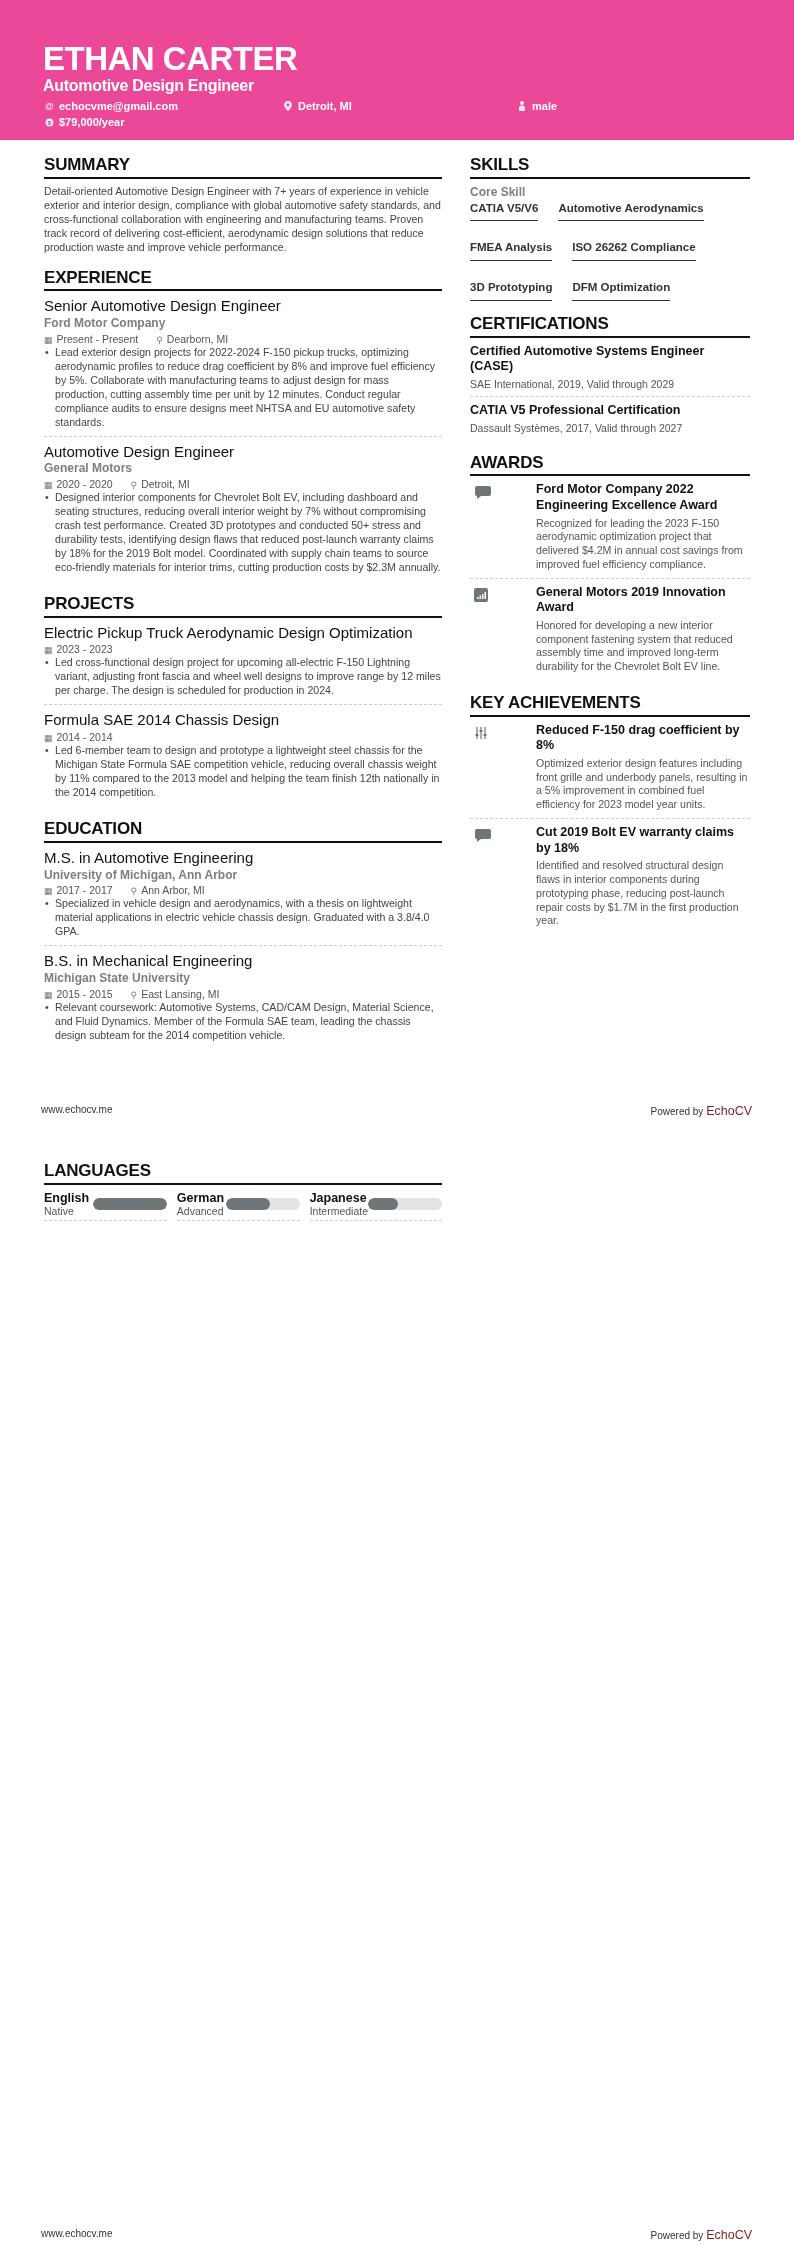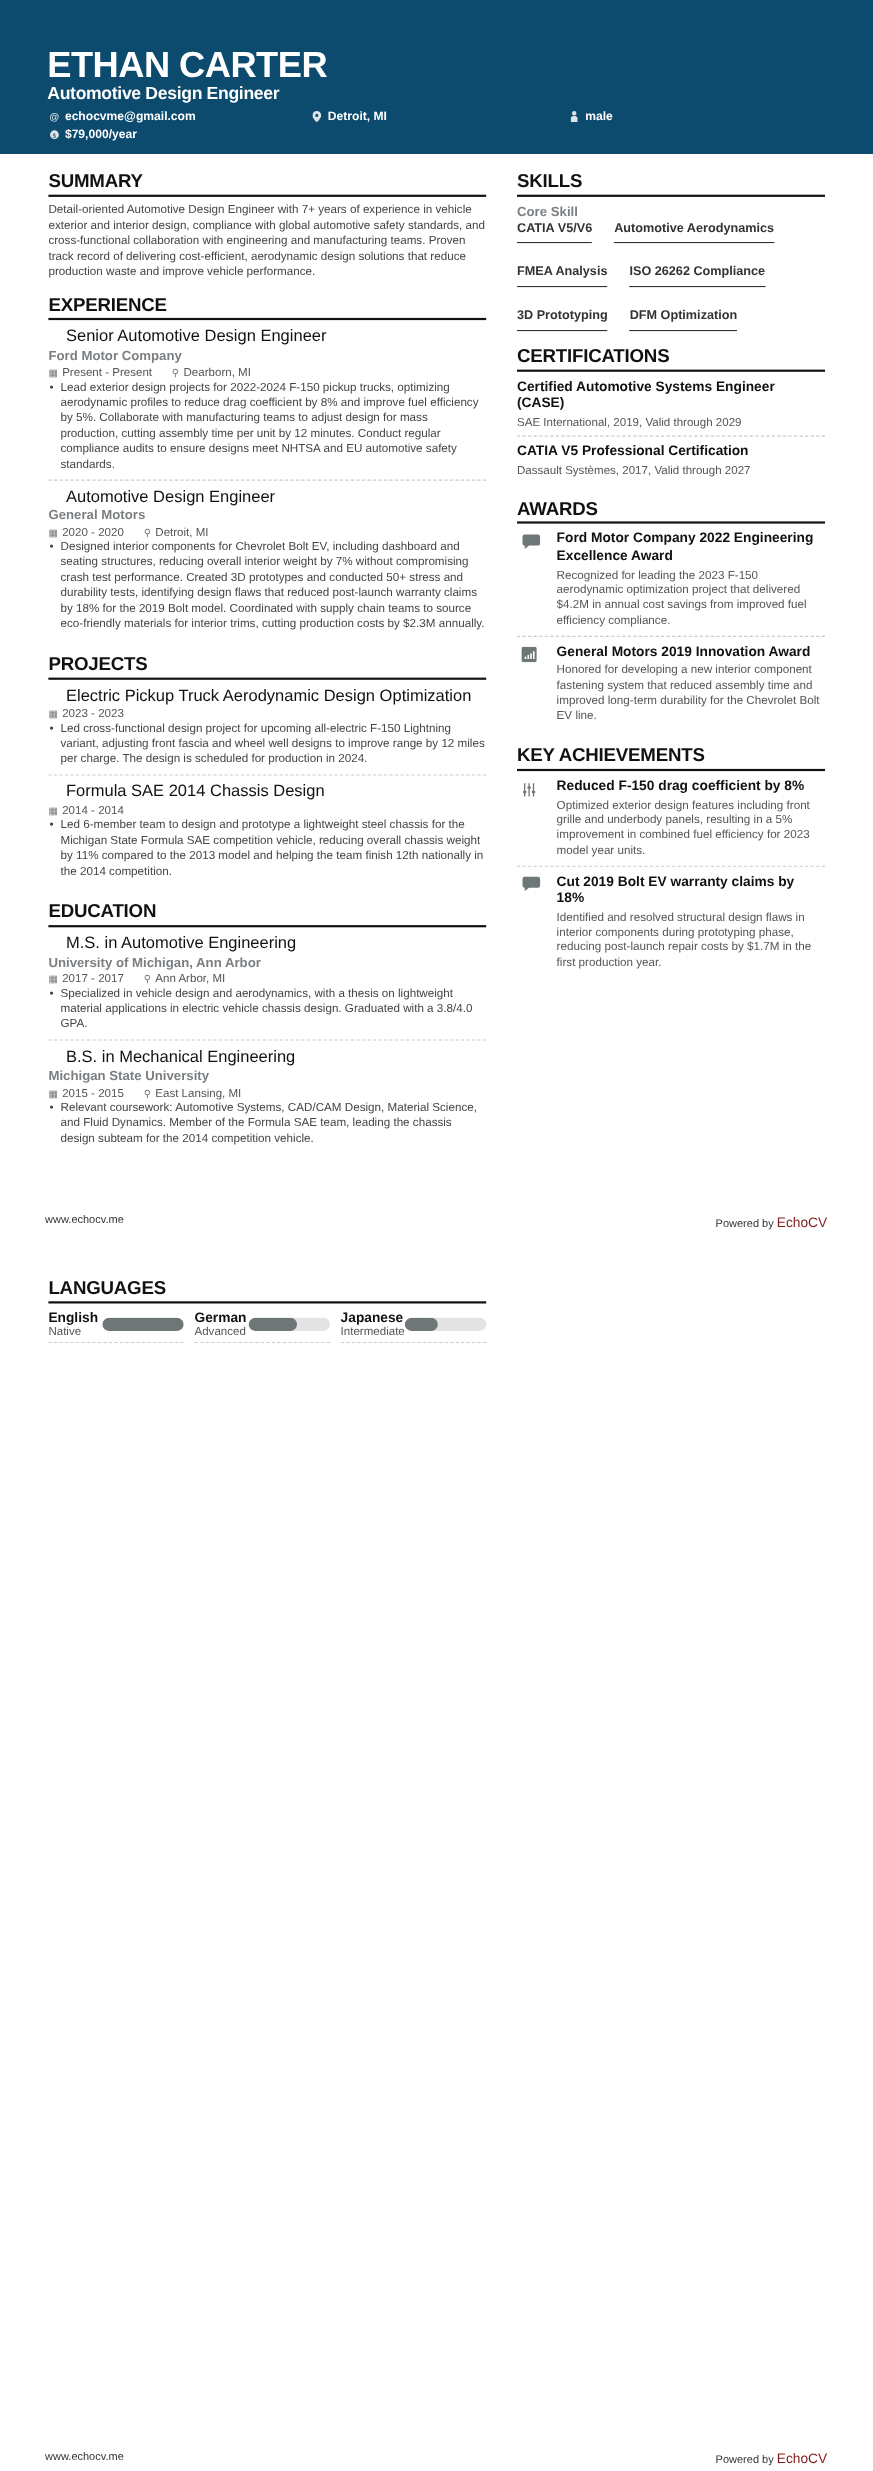--- a/index.html
+++ b/index.html
@@ -1,42 +1,42 @@
 <!DOCTYPE html>
 <html><head>
 <meta charset="utf-8">
 <style>
   * { box-sizing: border-box; margin: 0; padding: 0; }
   body { width: 794px; height: 2246px; background: #ffffff; font-family: "Liberation Sans", sans-serif; color: #222; position: relative; overflow: hidden; }
-  .header { position: absolute; left: 0; top: 0; width: 794px; height: 140px; background: #0c4a6e; color: #fff; }
+  .header { position: absolute; left: 0; top: 0; width: 794px; height: 140px; background: #ec4899; color: #fff; }
   .name { position: absolute; left: 43px; top: 42px; font-size: 33px; font-weight: bold; letter-spacing: -0.5px; line-height: 1; }
   .role { position: absolute; left: 43px; top: 77px; font-size: 16px; font-weight: bold; letter-spacing: -0.3px; }
   .contact { position: absolute; font-size: 11px; font-weight: bold; display: flex; align-items: center; gap: 6px; }
   .contact .ic { font-size: 9px; opacity: .85; width: 8px; text-align: center; }
   .col-left { position: absolute; left: 44px; top: 156px; width: 398px; }
   .col-right { position: absolute; left: 470px; top: 156px; width: 280px; }
   .sec-title { font-size: 17px; font-weight: bold; color: #111; letter-spacing: -0.2px; padding-bottom: 2px; border-bottom: 2.5px solid #111; margin-bottom: 6px; line-height: 1.1; }
   .section { margin-bottom: 14px; }
   .summary-text { font-size: 10.6px; line-height: 1.32; color: #444; }
   .item { padding-bottom: 6px; margin-bottom: 6px; border-bottom: 1px dashed #ccc; }
   .item:last-child { border-bottom: none; }
-  .item-title { font-size: 15px; color: #111; line-height: 1.25; margin-left: 16px; }
+  .item-title { font-size: 15px; color: #111; line-height: 1.25; }
   .item-org { font-size: 12px; font-weight: bold; color: #7b7f82; line-height: 1.3; }
   .meta { font-size: 10.5px; color: #555; display: flex; gap: 18px; line-height: 1.35; }
   .meta span .ic { font-size: 9px; color: #777; margin-right: 4px; }
   .bullet { font-size: 10.6px; color: #444; line-height: 1.32; padding-left: 11px; position: relative; }
   .bullet::before { content: "•"; position: absolute; left: 1px; top: 0; }
   .skill-cat { font-size: 12px; font-weight: bold; color: #7b7f82; margin-bottom: 3px; }
   .skills { display: flex; flex-wrap: wrap; column-gap: 16px; row-gap: 5px; gap: 20px; }
   .skill { font-size: 11.5px; font-weight: bold; color: #333; padding-bottom: 5px; border-bottom: 1.5px solid #333; line-height: 1.2; }
   .cert { padding-bottom: 6px; margin-bottom: 6px; border-bottom: 1px dashed #ccc; }
   .cert:last-child { border-bottom: none; }
   .cert-title { font-size: 12.5px; font-weight: bold; color: #111; line-height: 1.25; }
   .cert-sub { font-size: 10.5px; color: #555; margin-top: 3px; }
-  .award { display: flex; padding-bottom: 6px; margin-bottom: 6px; border-bottom: 1px dashed #ccc; }
+  .award { display: flex; padding-bottom: 6px; margin-bottom: 6px; border-bottom: 1px dashed #ccc; gap: 30px; }
   .award:last-child { border-bottom: none; }
   .award-icon { width: 36px; flex: none; color: #6f7678; font-size: 13px; padding-top: 2px; padding-left: 4px; }
   .award-title { font-size: 12.5px; font-weight: bold; color: #111; line-height: 1.25; }
   .award-desc { font-size: 10.6px; color: #555; line-height: 1.3; margin-top: 3px; }
   .footer { position: absolute; left: 0; width: 794px; font-size: 10px; color: #333; }
   .footer .l { position: absolute; left: 41px; }
   .footer .r { position: absolute; right: 42px; }
   .footer .brand { font-size: 12.5px; color: #7f1d1d; }
   .lang-sec { position: absolute; left: 44px; top: 1162px; width: 398px; }
   .lang-grid { display: grid; grid-template-columns: 1fr 1fr 1fr; column-gap: 10px; }

